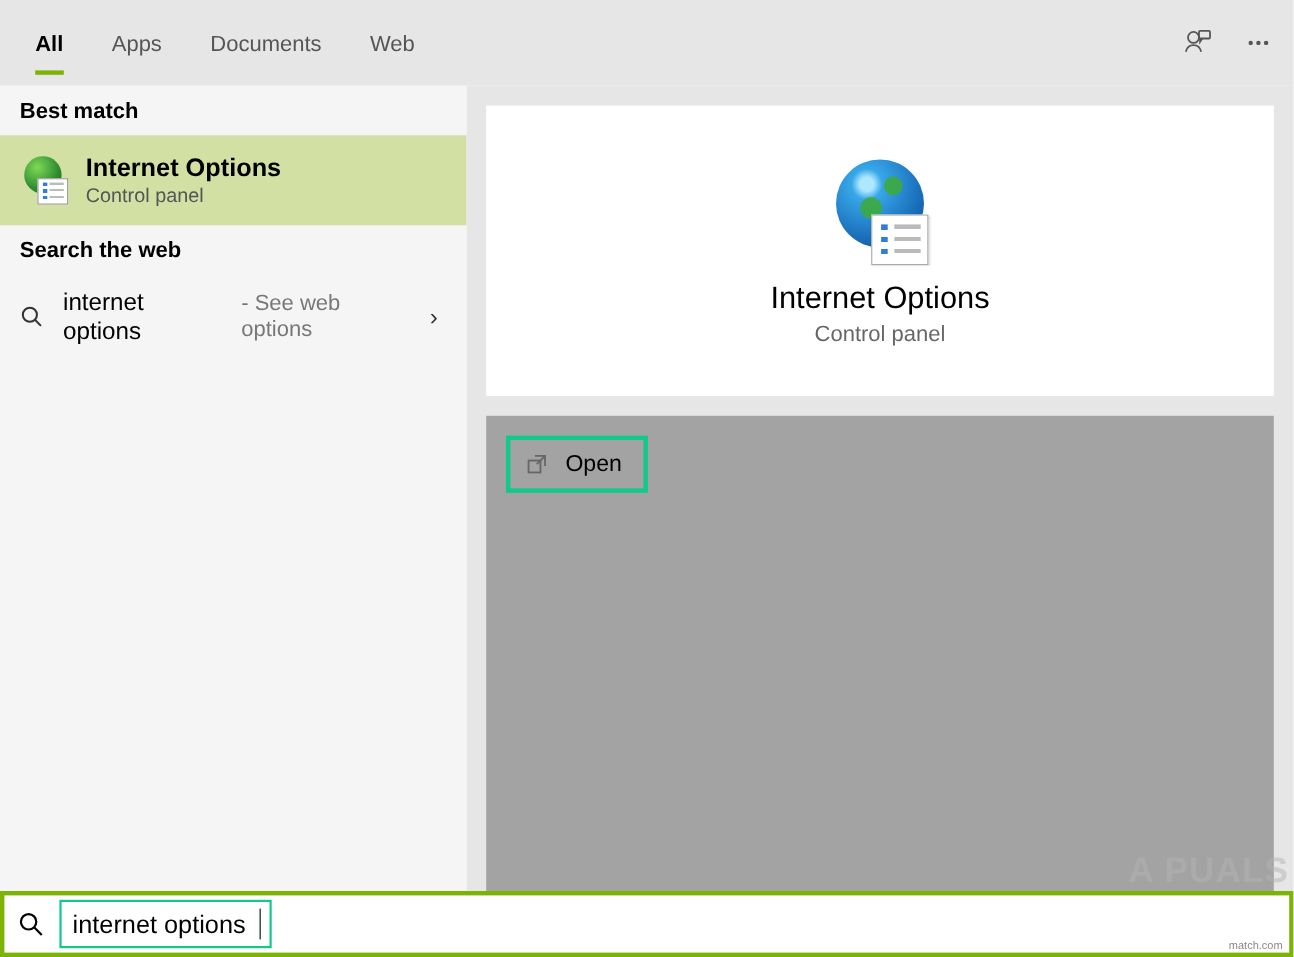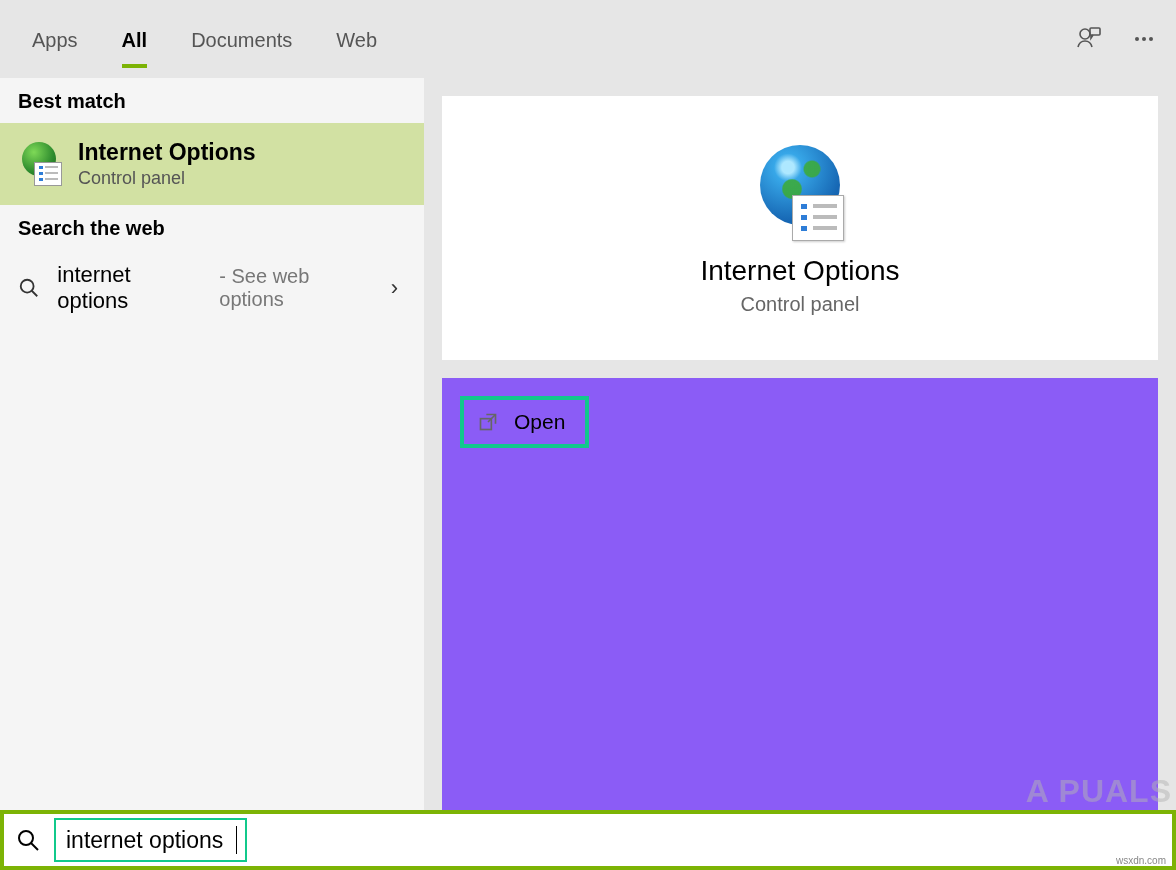--- a/index.html
+++ b/index.html
@@ -31,39 +31,39 @@
 .web-row .chev-r{margin-left:auto;font-size:22px;color:#333;margin-right:8px;}
 .detail-card{background:#fff;margin-bottom:18px;height:264px;display:flex;flex-direction:column;align-items:center;justify-content:center;}
 .detail-icon{position:relative;width:100px;height:100px;margin-bottom:14px;}
 .detail-icon .globe2{width:80px;height:80px;border-radius:50%;background:radial-gradient(circle at 35% 28%,#aee8ff 0 8%,#37a7e8 18%,#1666b3 70%);position:absolute;top:4px;left:10px;}
 .detail-icon .globe2::after{content:"";position:absolute;inset:0;border-radius:50%;background:radial-gradient(circle at 40% 55%,rgba(60,170,60,0.9) 0 14%,transparent 16%),radial-gradient(circle at 65% 30%,rgba(60,170,60,0.9) 0 10%,transparent 12%);}
 .detail-icon .checklist2{position:absolute;bottom:0;right:6px;width:50px;height:44px;background:#fff;border:1px solid #aaa;box-shadow:1px 1px 2px rgba(0,0,0,.2);}
 .detail-icon .checklist2::before{content:"";position:absolute;left:8px;top:8px;width:6px;height:28px;background:linear-gradient(#2e7dd7 0 5px,transparent 5px 11px,#2e7dd7 11px 16px,transparent 16px 22px,#2e7dd7 22px 27px,transparent 27px);}
 .detail-icon .checklist2::after{content:"";position:absolute;left:20px;top:8px;right:6px;height:28px;background:linear-gradient(#bbb 0 4px,transparent 4px 11px,#bbb 11px 15px,transparent 15px 22px,#bbb 22px 26px,transparent 26px);}
 .detail-title{font-size:28px;font-weight:400;}
 .detail-sub{font-size:20px;color:#666;margin-top:6px;}
-.actions{background:#8b5cf6;padding:18px;min-height:420px;}
+.actions{background:#a3a3a3;padding:18px;min-height:420px;}
 .open-btn{display:inline-flex;align-items:center;gap:16px;border:4px solid #11c98b;padding:10px 20px 10px 14px;font-size:21px;cursor:pointer;}
 .open-btn .oi{color:#666;font-size:18px;}
 .searchbar{position:absolute;left:0;right:0;bottom:0;height:60px;border:4px solid #7cb305;background:#fff;display:flex;align-items:center;padding:0 12px;box-sizing:border-box;}
 .searchbar .mag2{font-size:22px;color:#000;margin-right:14px;}
 .search-input-wrap{display:inline-flex;align-items:center;border:2px solid #11c98b;height:40px;padding:0 8px;}
 .search-input{border:none;outline:none;font-size:23px;font-family:inherit;width:170px;background:transparent;}
 .caret{display:inline-block;width:1px;height:28px;background:#000;margin-left:-2px;}
 .watermark{position:absolute;right:10px;bottom:4px;font-size:10px;color:#888;z-index:5;}
 .brand{position:absolute;right:4px;bottom:60px;font-size:32px;font-weight:700;color:rgba(180,180,180,.5);letter-spacing:1px;pointer-events:none;text-align:center;}
 svg{display:block;}
 </style>
 </head>
 <body>
 
 <div class="header">
   <div class="tabs">
+    <div class="tab active"><span>All</span></div>
     <div class="tab"><span>Apps</span></div>
-    <div class="tab active"><span>All</span></div>
     <div class="tab"><span>Documents</span></div>
     <div class="tab"><span>Web</span></div>
   </div>
   <div class="hdr-right">
     <span class="hdr-icon">
       <svg width="28" height="28" viewBox="0 0 28 28" fill="none" stroke="#555" stroke-width="1.6">
         <circle cx="11" cy="9" r="5"></circle>
           <path d="M4 22c1-4 4-6 7-6s6 2 7 6"></path>
         <rect x="16" y="3" width="10" height="7" rx="1"></rect>
           <path d="M19 10l-2 3v-3"></path>
@@ -138,13 +138,13 @@
         <circle cx="10" cy="10" r="7"></circle>
         <line x1="15" y1="15" x2="22" y2="22"></line>
       </svg>
   </span>
   <span class="search-input-wrap">
     <input class="search-input" value="internet options" style="">
     <span class="caret"></span>
   </span>
 </div>
 
-<div class="watermark">wsxdn.com</div>
+<div class="watermark">match.com</div>
 
 </body></html>

